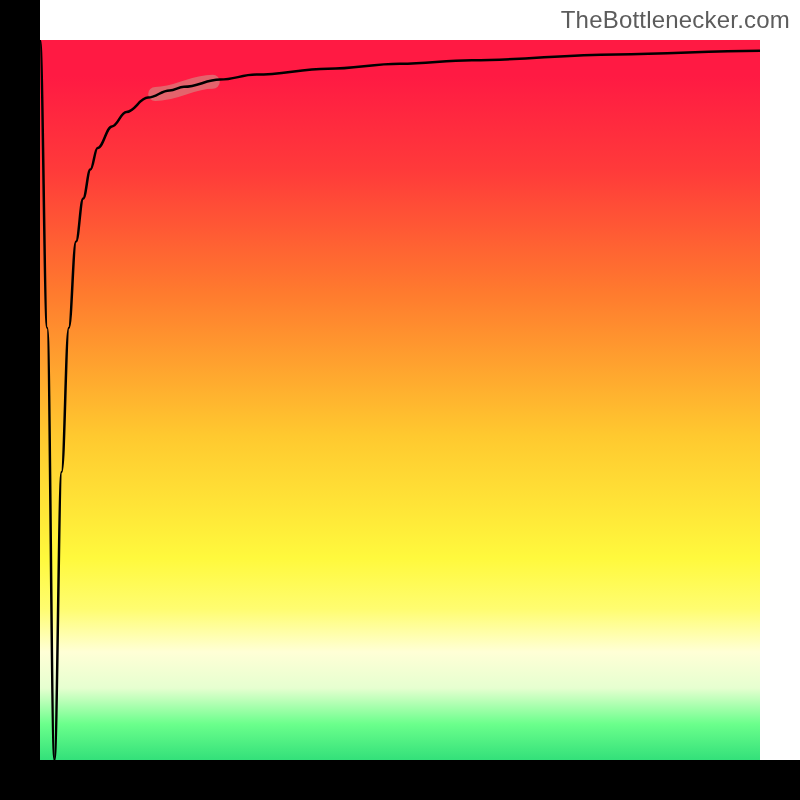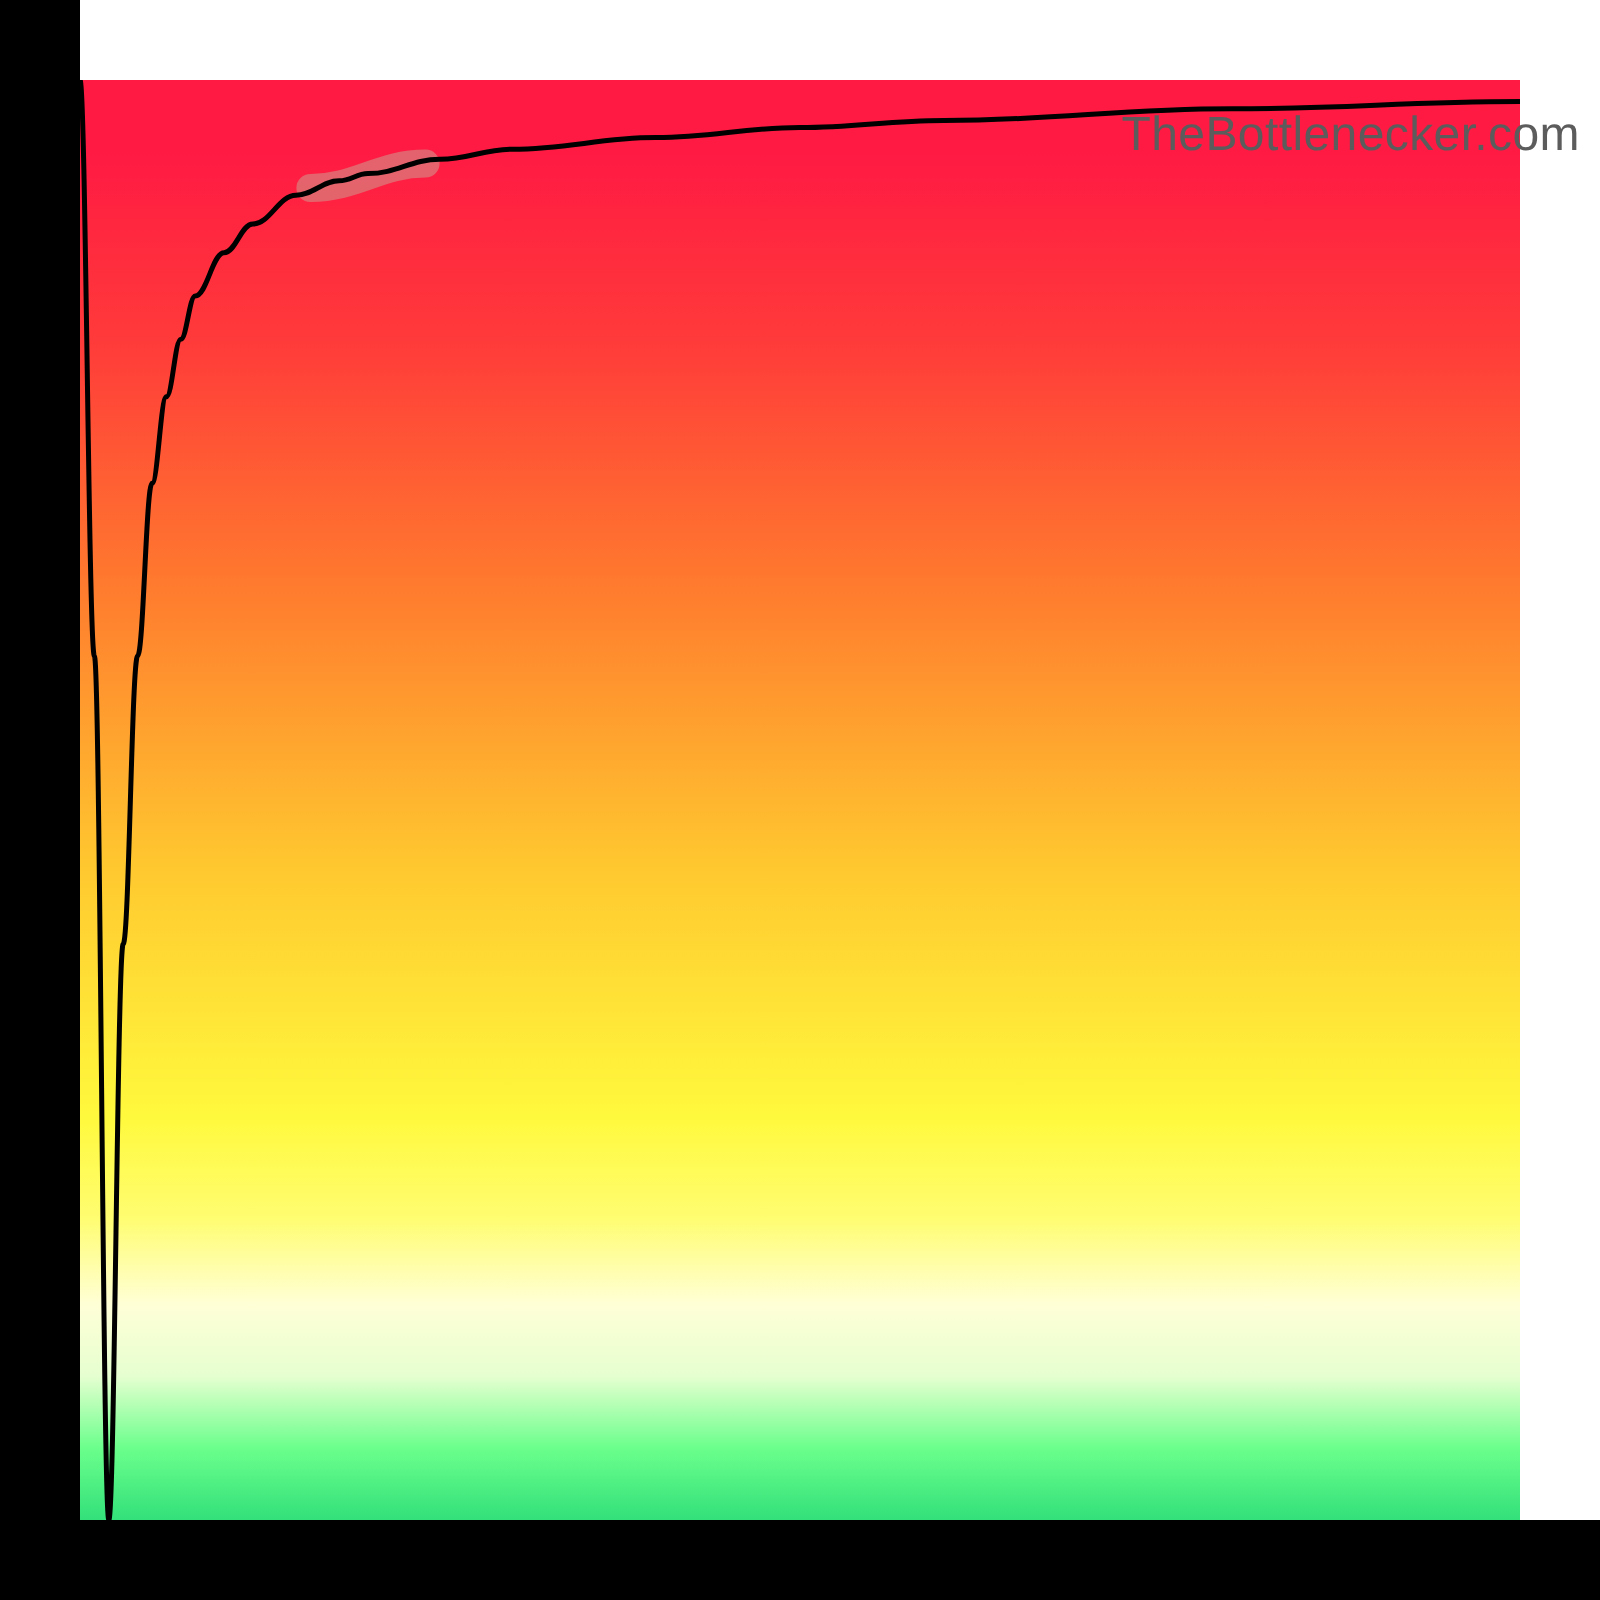--- a/index.html
+++ b/index.html
@@ -19,21 +19,20 @@
   .watermark {
     position: absolute;
     top: 6px;
     right: 10px;
     font-size: 24px;
     color: #5c5c5c;
     font-weight: 400;
     letter-spacing: 0.2px;
     text-align: right;
     z-index: 50;
-    margin-top: 48px;
   }
   .inner {
     position: absolute;
     left: 40px;
     top: 40px;
     width: 720px;
     height: 720px;
     background: linear-gradient(
       to bottom,
       #ff1a43 0%,

